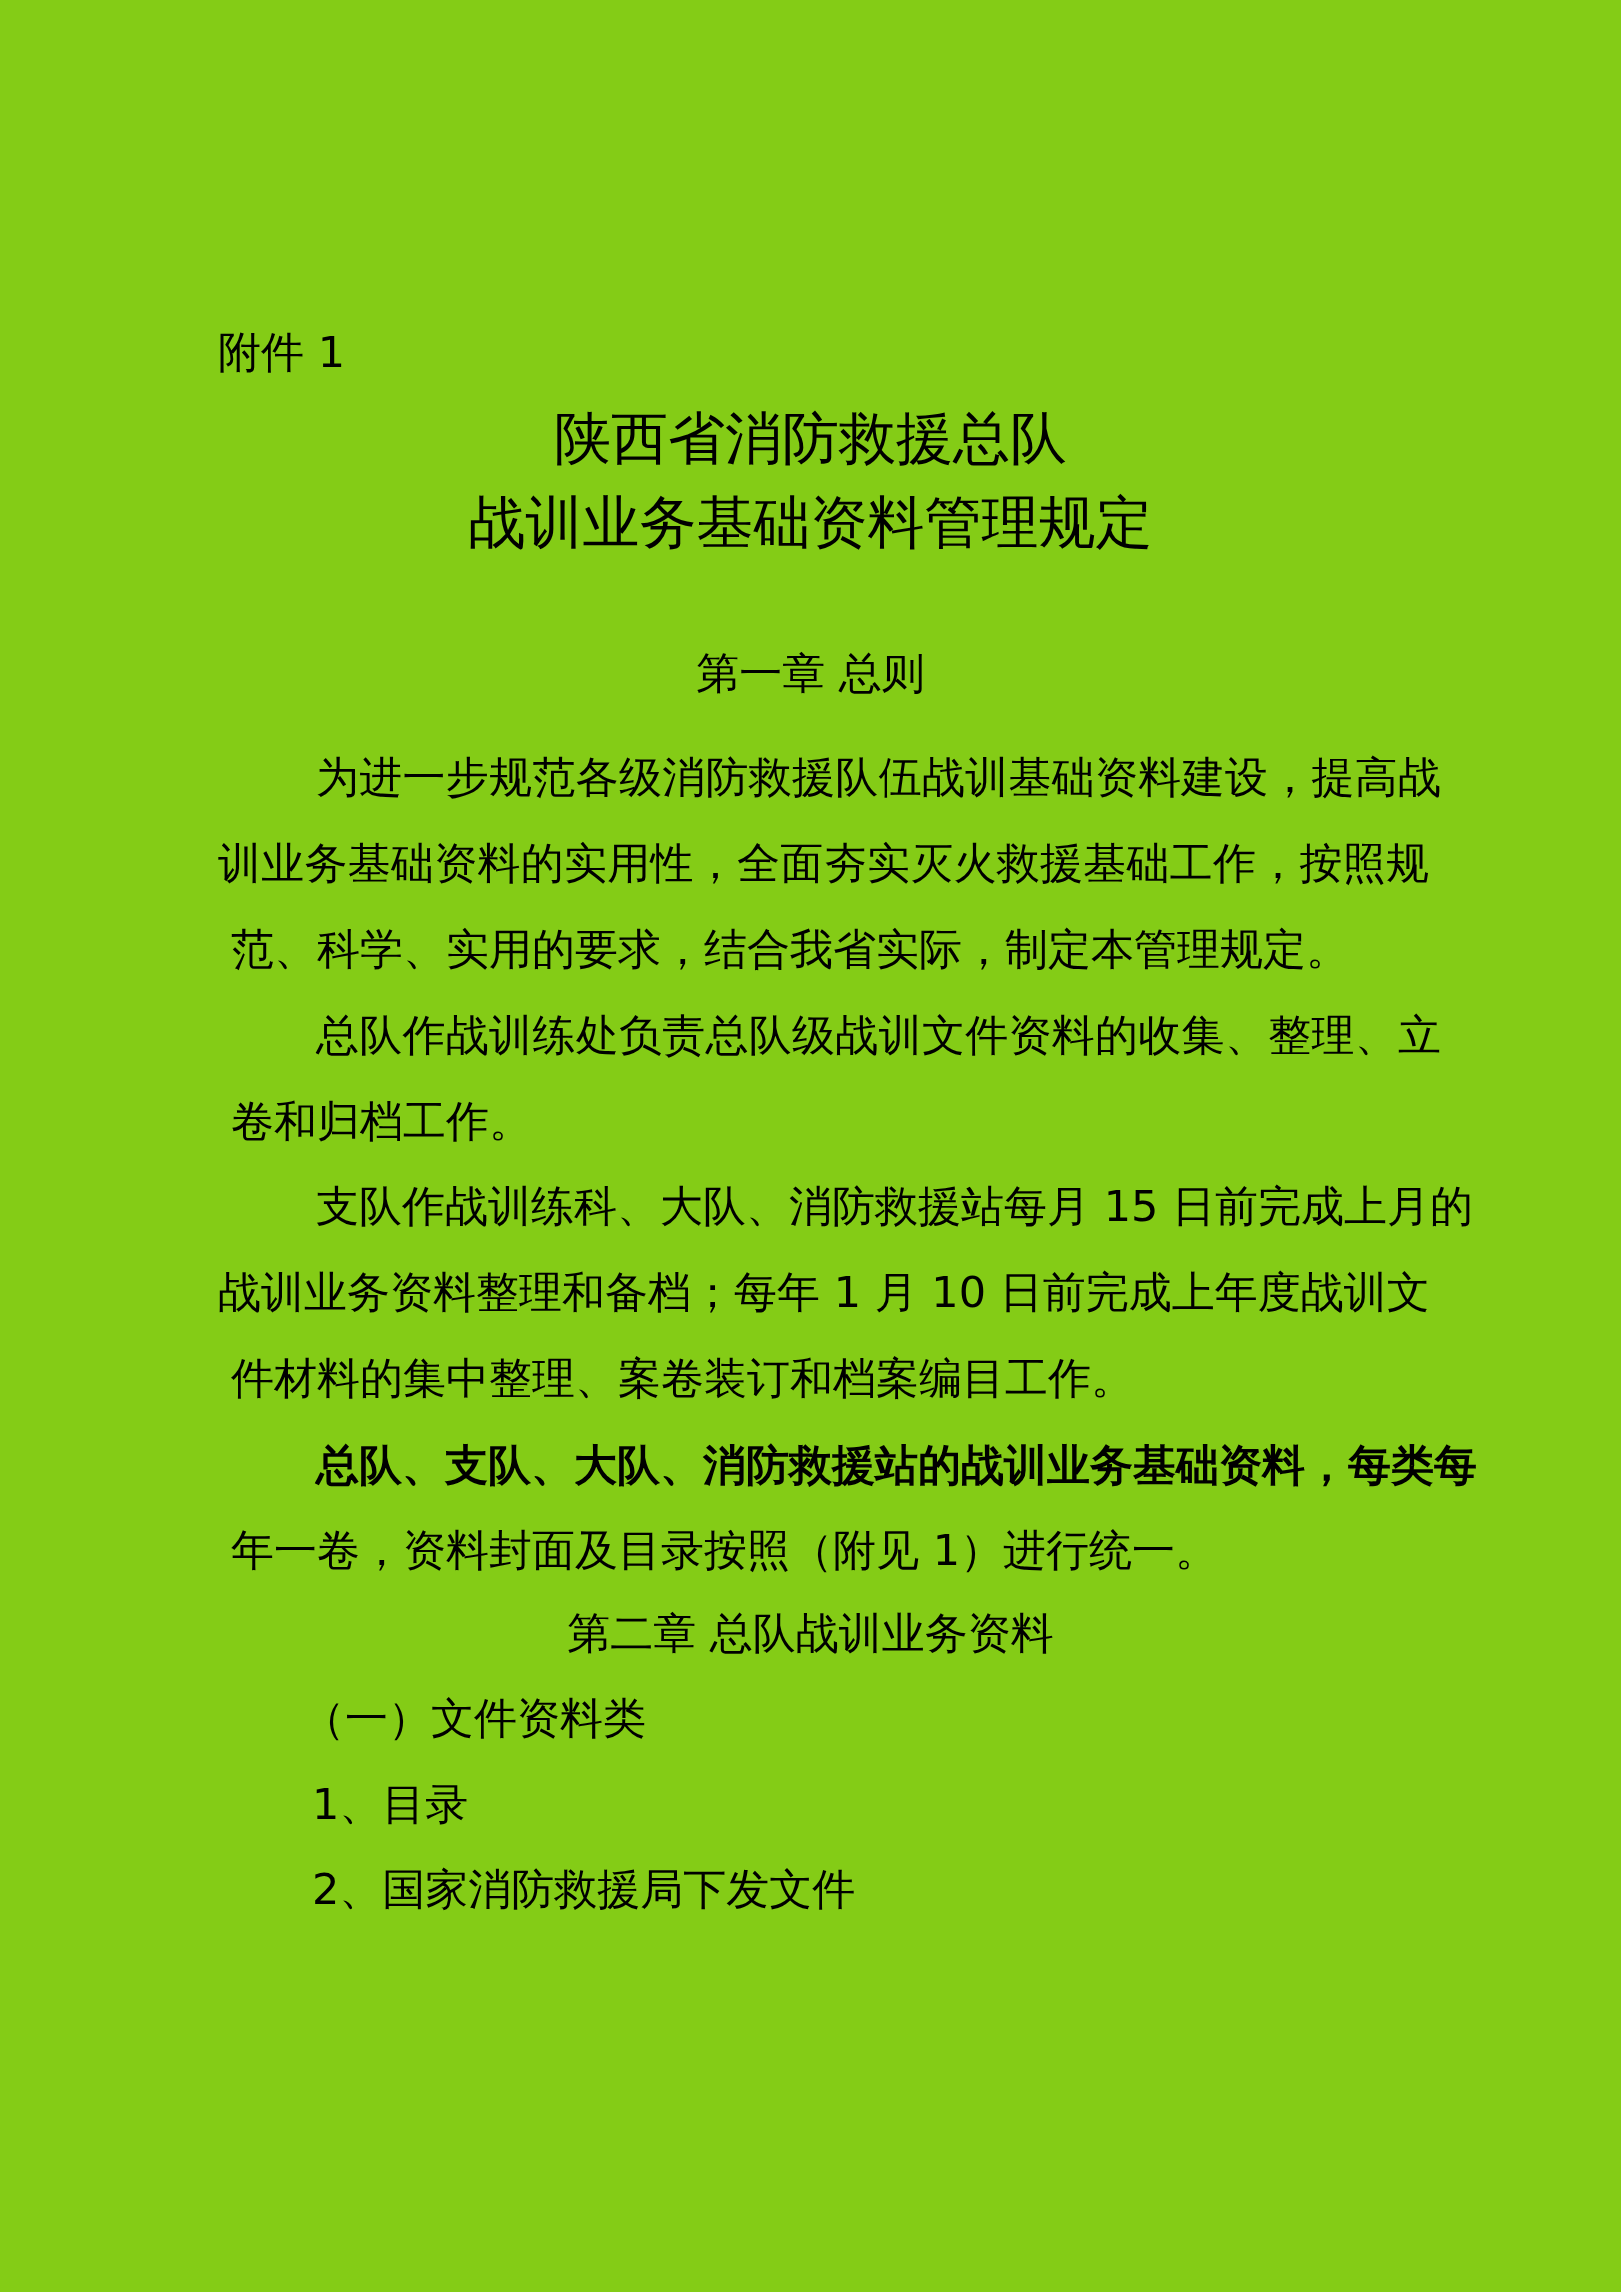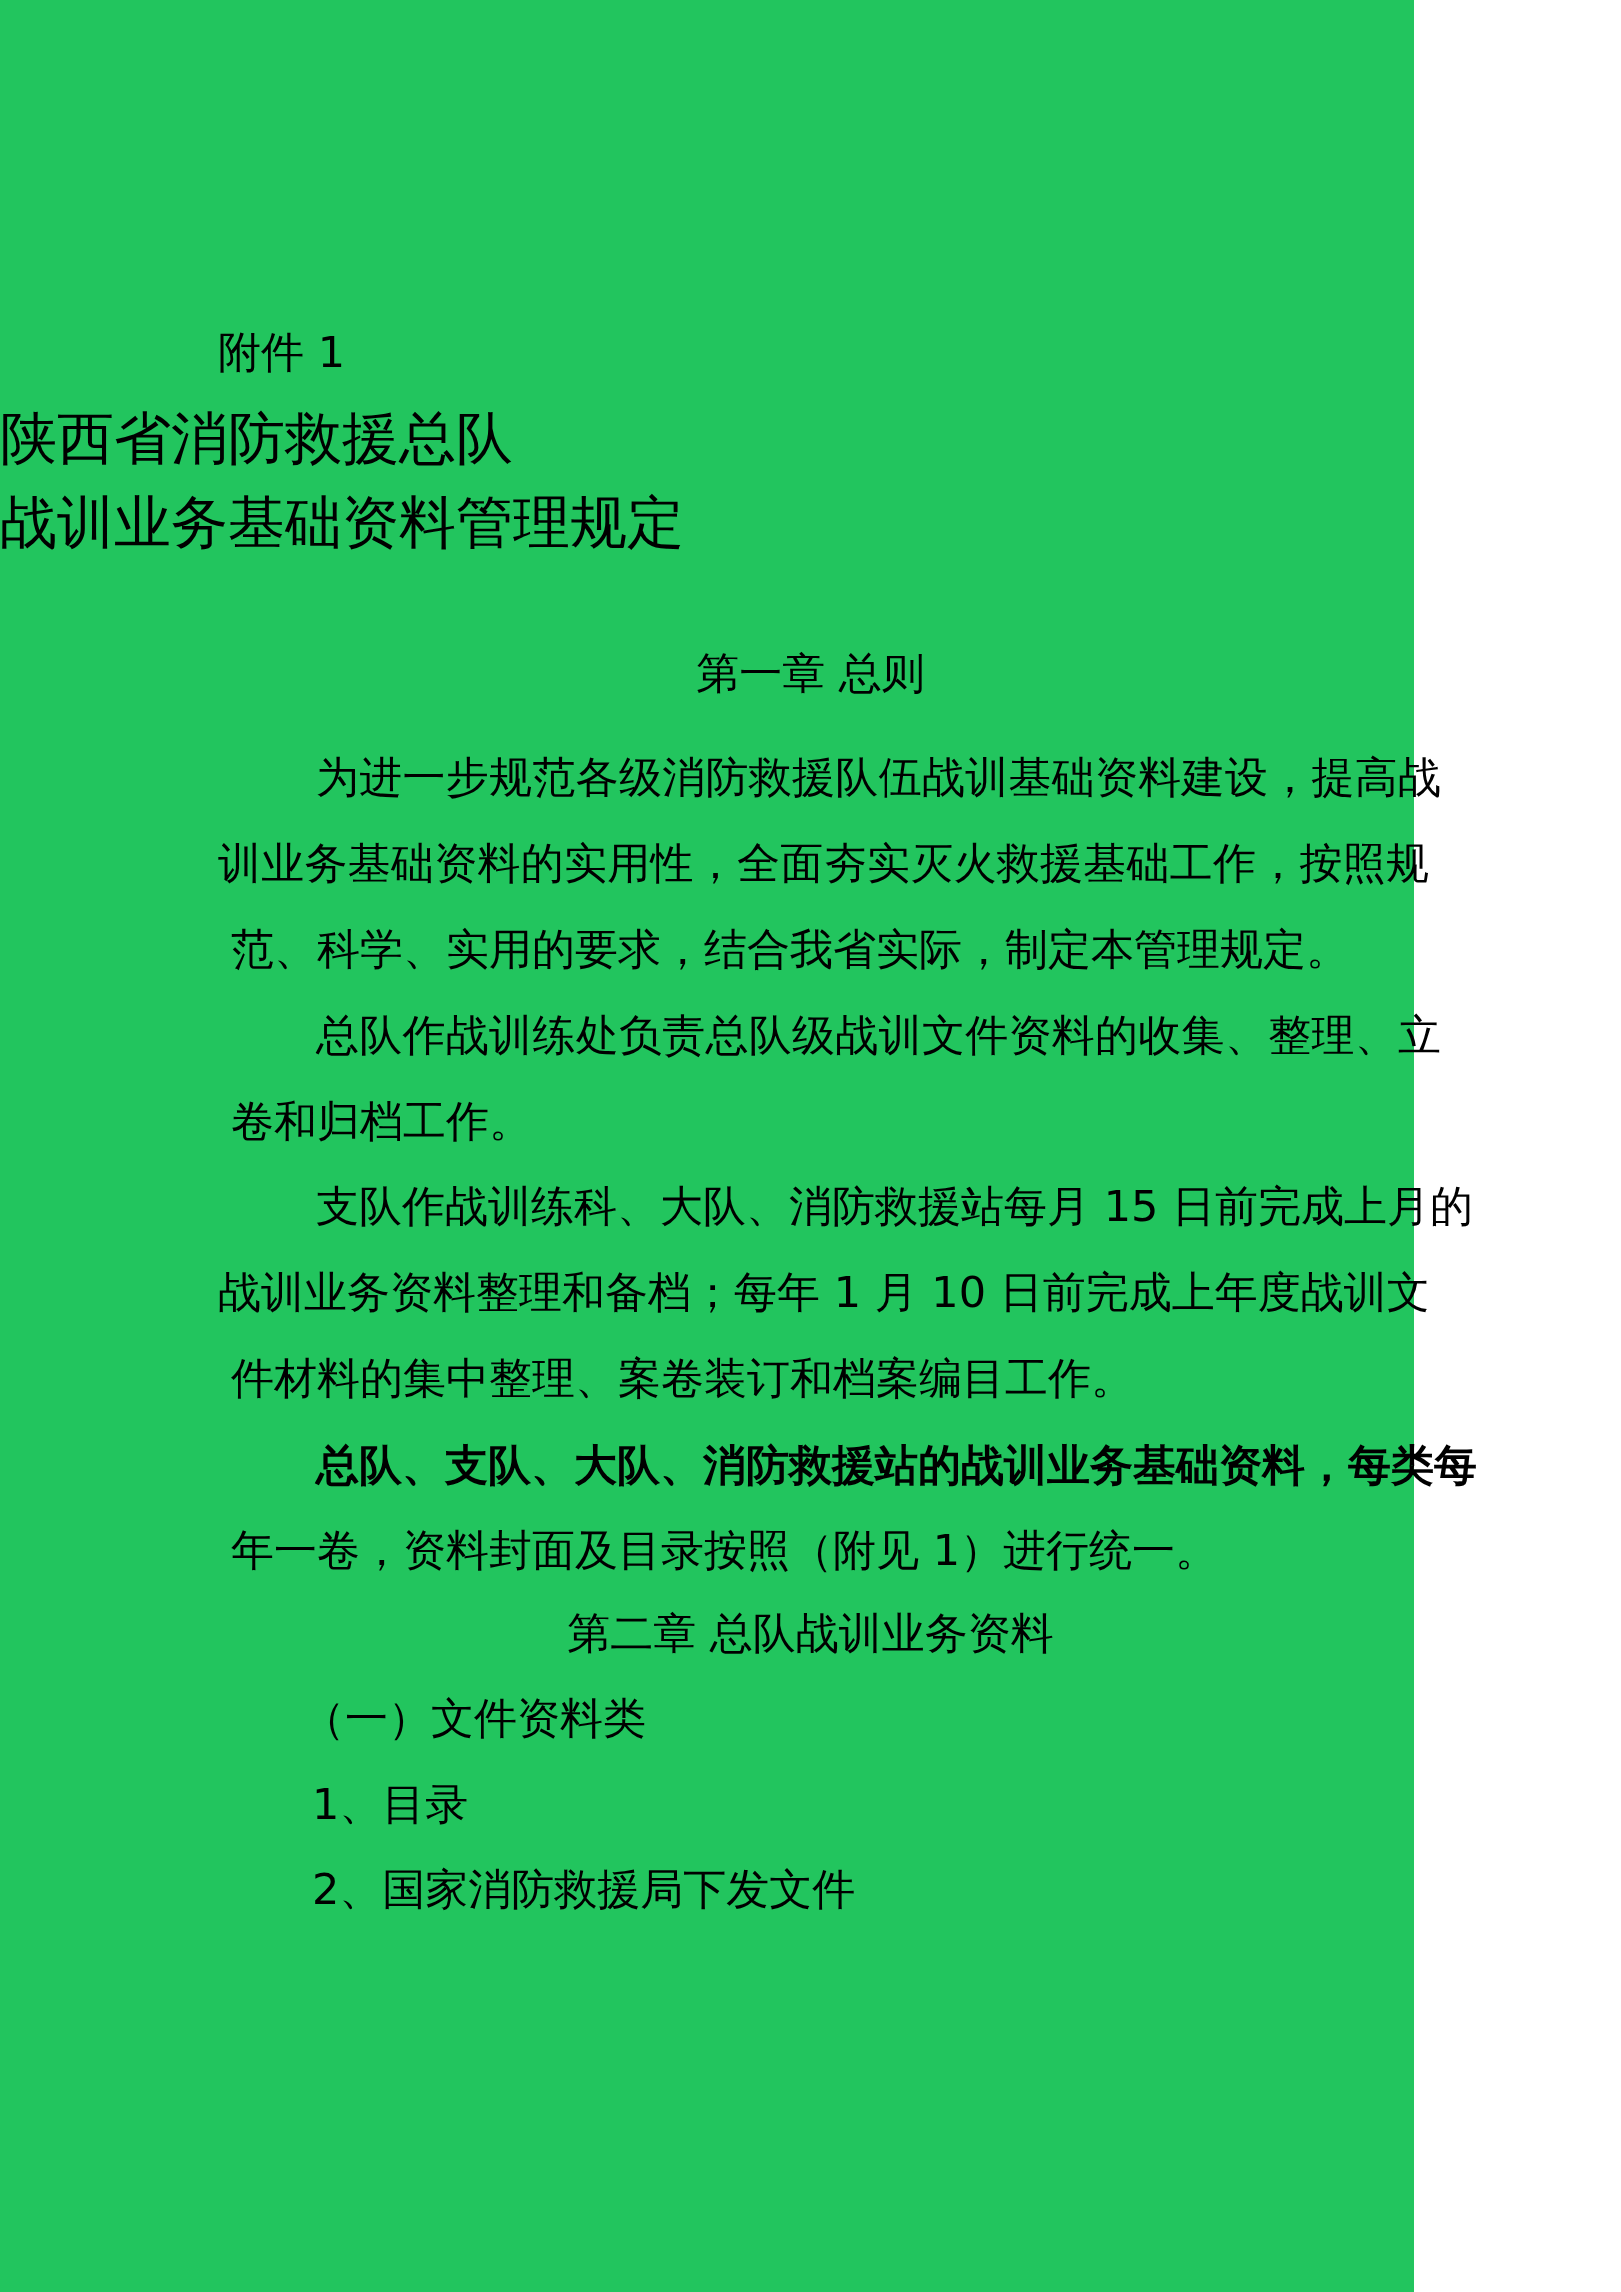--- a/index.html
+++ b/index.html
@@ -1,24 +1,24 @@
 <!DOCTYPE html>
 <html><head>
   <meta charset="utf-8">
   <style>
     html, body { margin: 0; padding: 0; background: #ffffff; }
     body {
       width: 1621px; height: 2293px; position: relative; overflow: hidden;
       font-family: "DejaVu Sans", "Liberation Sans", sans-serif;
       color: #000000;
     }
-    .page { position: absolute; left: 0; top: 0; width: 1414px; height: 2293px; background: #22c55e; }
+    .page { position: absolute; left: 0; top: 0; width: 1621px; height: 2293px; background: #84cc16; }
     .abs { position: absolute; white-space: nowrap; }
     .attach { left: 218px; top: 323px; font-size: 43px; line-height: 59px; }
-    .title { left: 0; width: 1621px; text-align: left; font-size: 57px; line-height: 78px; }
+    .title { left: 0; width: 1621px; text-align: center; font-size: 57px; line-height: 78px; }
     .chapter { left: 0; width: 1621px; text-align: center; font-size: 43px; line-height: 59px; }
     .line { left: 218px; width: 1211px; font-size: 43px; line-height: 59px; text-align: justify; text-align-last: justify; }
     .line.first { left: 304px; width: 1125px; margin-left: 12px; }
     .line.last { text-align-last: left; margin-left: 13px; }
     .item { font-size: 43px; line-height: 59px; margin-left: 8px; }
   </style>
 </head>
 <body>
 
 <div class="page">

